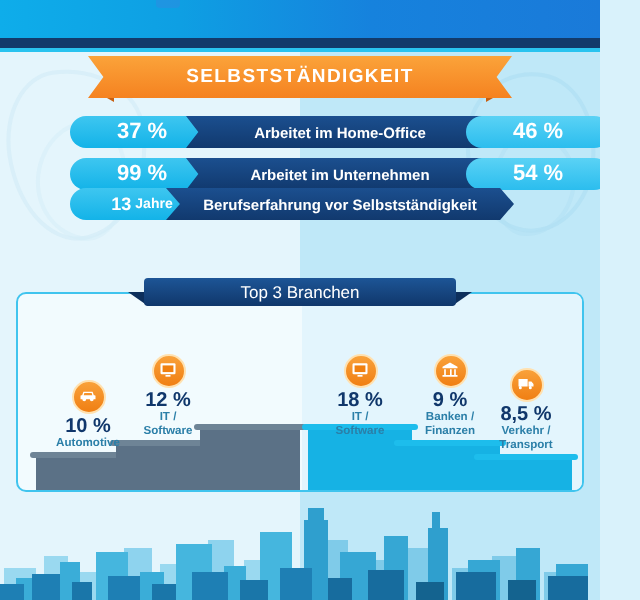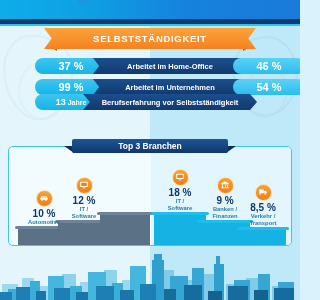--- a/index.html
+++ b/index.html
@@ -107,21 +107,21 @@
     overflow:hidden;
   }
   #panel .phalf-r{ position:absolute; left:142px; top:0; width:142px; height:100px;
     background:#e3f5fd; }
   #paneltitle{
     position:absolute; left:72px; top:139px; width:156px; height:14px;
     background:linear-gradient(180deg,#1d5596,#10376b);
     border-radius:2px;
     display:flex; align-items:center; justify-content:center; z-index:3;
   }
-  #paneltitle span{ color:#fff; font-size:8.5px; font-weight:bold; }
+  #paneltitle span{ color:#fff; font-size:8.5px; font-weight:normal; }
   .titlewing{ position:absolute; top:146px; width:10px; height:7px;
     background:#0d2f5c; z-index:2; }
   #wing-l{ left:64px; clip-path:polygon(0 0,100% 0,100% 100%); }
   #wing-r{ left:226px; clip-path:polygon(0 0,100% 0,0 100%); }
 
   
   .col{ position:absolute; bottom:0; text-align:center; }
   .col .lbl{
     font-size:5.8px; color:#2b7fa8; line-height:1.25; font-weight:bold;
     white-space:pre-line;
@@ -259,21 +259,21 @@
           <rect x="3" y="4" width="18" height="13" rx="1.5" fill="#fff"></rect>
           <rect x="5.5" y="6.5" width="13" height="8" fill="#f08010"></rect>
           <rect x="9" y="18" width="6" height="2" fill="#fff"></rect>
         </svg>
     </div>
     <div class="pct">12 %</div>
     <div class="lbl">IT /
 Software</div>
   </div>
 
-  <div class="col" style="left:142px; width:58px; bottom:33px;">
+  <div class="col" style="left:142px; width:58px; bottom:25px;">
     <div class="circ">
       <svg width="10" height="10" viewBox="0 0 24 24">
           <rect x="3" y="4" width="18" height="13" rx="1.5" fill="#fff"></rect>
           <rect x="5.5" y="6.5" width="13" height="8" fill="#f08010"></rect>
           <rect x="9" y="18" width="6" height="2" fill="#fff"></rect>
         </svg>
     </div>
     <div class="pct">18 %</div>
     <div class="lbl">IT /
 Software</div>

